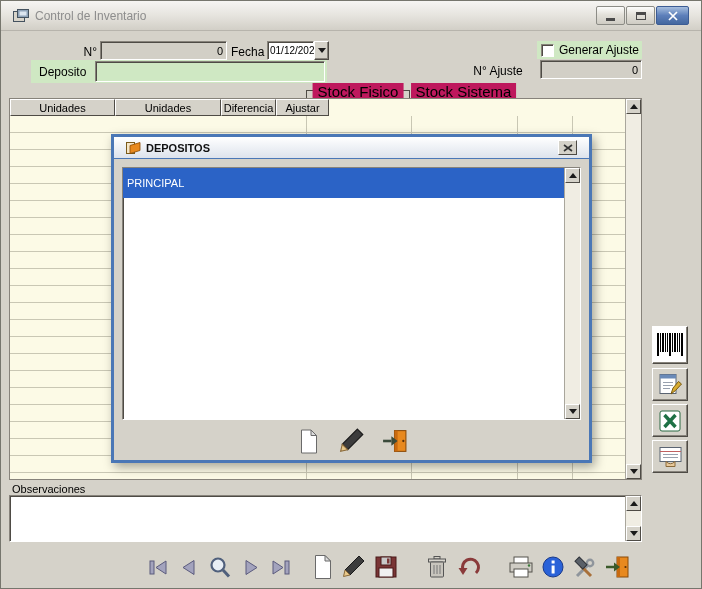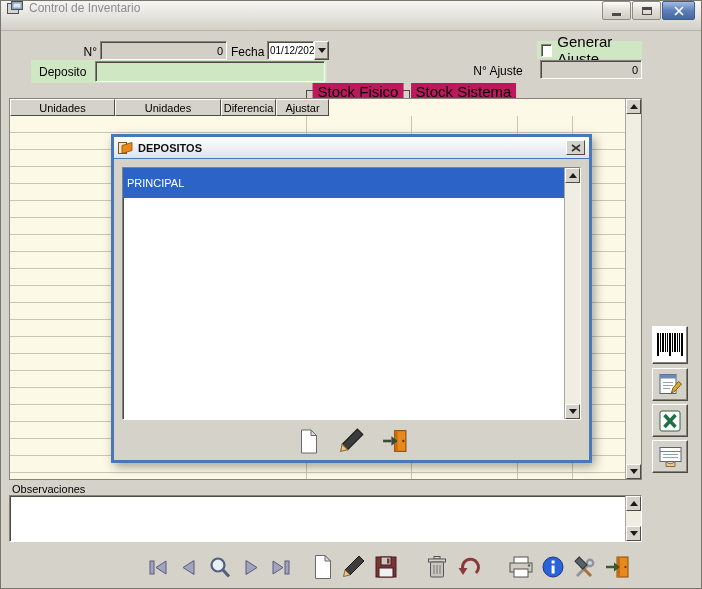--- a/index.html
+++ b/index.html
@@ -1,20 +1,20 @@
 <!DOCTYPE html>
 <html><head>
 <meta charset="utf-8">
 <style>
   *{margin:0;padding:0;box-sizing:border-box}
   html,body{width:702px;height:589px}
   body{font-family:"Liberation Sans","DejaVu Sans",sans-serif;background:#ffffff;position:relative;overflow:hidden}
   .window{position:absolute;left:0;top:0;width:702px;height:589px;background:#d5d2c9;border:1px solid #76766d}
   
-  .titlebar{position:absolute;left:0;top:0;width:100%;height:30px;background:linear-gradient(180deg,#f6f5f3,#e6e4de 50%,#d2cfc7);border-bottom:1px solid #b7b4ac;display:flex;align-items:flex-start;padding:0 6px}
+  .titlebar{position:absolute;left:0;top:0;width:100%;height:30px;background:linear-gradient(180deg,#f6f5f3,#e6e4de 50%,#d2cfc7);border-bottom:1px solid #b7b4ac;display:flex;align-items:center;padding:0 12px}
   .title-text{color:#8d8d8d;font-size:12px;margin-left:6px}
   .win-controls{margin-left:auto;display:flex;gap:1px}
   .win-btn{width:29px;height:19px;border:1px solid #8c8c86;border-radius:2px;background:linear-gradient(#fdfdfc,#e3e1da 45%,#cfccc4);display:flex;align-items:center;justify-content:center}
   .win-btn.close{width:33px;background:linear-gradient(#a6bede,#5d7fba 50%,#44689f);border-color:#3c5c94}
   .glyph-min{width:9px;height:3px;background:#4a4a4a;margin-top:8px}
   .glyph-max{width:10px;height:8px;border:1px solid #4a4a4a;border-top-width:3px}
   
   .lbl{position:absolute;font-size:12px;color:#000;white-space:nowrap}
   .sunken{border:1px solid;border-color:#87837b #ffffff #ffffff #87837b;box-shadow:inset 1px 1px 0 #4e4b45}
   .raised{border:1px solid;border-color:#ffffff #4e4b45 #4e4b45 #ffffff;box-shadow:inset -1px -1px 0 #87837b}
@@ -43,21 +43,21 @@
   
   .side-btn{position:absolute;left:651px;width:36px;background:#d5d2c9;border:1px solid;border-color:#fff #4e4b45 #4e4b45 #fff;box-shadow:inset -1px -1px 0 #87837b;display:flex;align-items:center;justify-content:center}
   
   .obs{position:absolute;left:8px;top:494px;width:633px;height:47px;background:#fff;font-size:11px;padding:2px 20px 2px 4px}
   
   .toolbar{position:absolute;left:146px;top:548px;height:36px;display:flex;align-items:center;gap:8px}
   .tool{display:flex;align-items:center;justify-content:center}
   .spacer-sm{width:3px}.spacer-md{width:11px}
   
   .modal{position:absolute;left:110px;top:133px;width:481px;height:329px;background:#d5d2c9;border:3px solid #4a77b6;box-shadow:3px 4px 10px rgba(0,0,0,.35);z-index:50}
-  .modal-title{height:22px;background:linear-gradient(180deg,#ffffff,#dde3ec);display:flex;align-items:center;padding:0 4px;border-bottom:1px solid #4a77b6}
+  .modal-title{height:22px;background:linear-gradient(180deg,#ffffff,#dde3ec);display:flex;align-items:center;padding:0 12px;border-bottom:1px solid #4a77b6}
   .modal-title-text{font-size:11px;font-weight:bold;color:#111;margin-left:5px}
   .modal-close{margin-left:auto;width:19px;height:15px;background:#d5d2c9;border:1px solid;border-color:#fff #4e4b45 #4e4b45 #fff;display:flex;align-items:center;justify-content:center}
   .modal-body{position:relative;height:301px;padding:8px}
   .modal-list{position:relative;width:459px;height:253px;background:#fff}
   .list-item{height:30px;display:flex;align-items:center;padding:0 4px;font-size:11px}
   .list-item.selected{background:#2b63c6;color:#fff}
   .modal-buttons{display:flex;justify-content:center;align-items:center;gap:11px;margin-top:6px}
   .mbtn{width:32px;height:30px;display:flex;align-items:center;justify-content:center}
 </style>
 </head>
@@ -95,21 +95,21 @@
   <div class="combo" style="left:266px;top:40px">
     <div class="combo-text sunken">
       <span>01/12/2021</span>
     </div>
     <div class="combo-btn raised">
       <div class="tri-down"></div>
     </div>
   </div>
   <div class="green-panel" style="left:536px;top:40px;width:105px;height:18px;display:flex;align-items:center;padding-left:4px;gap:5px">
     <div class="checkbox"></div>
-    <span style="font-size:15px">Generar Ajuste</span>
+    <span style="font-size:12px">Generar Ajuste</span>
   </div>
 
   <div class="green-panel" style="left:30px;top:59px;width:296px;height:23px"></div>
   <span class="lbl" style="left:38px;top:64px">Deposito</span>
   <div class="field sunken green" style="left:94px;top:60px;width:230px;height:21px">
     <span></span>
   </div>
   <span class="lbl" style="left:466px;top:63px;width:62px;text-align:center">N° Ajuste</span>
   <div class="field sunken right gray-bg" style="left:539px;top:59px;width:102px;height:19px">
     <span>0</span>

